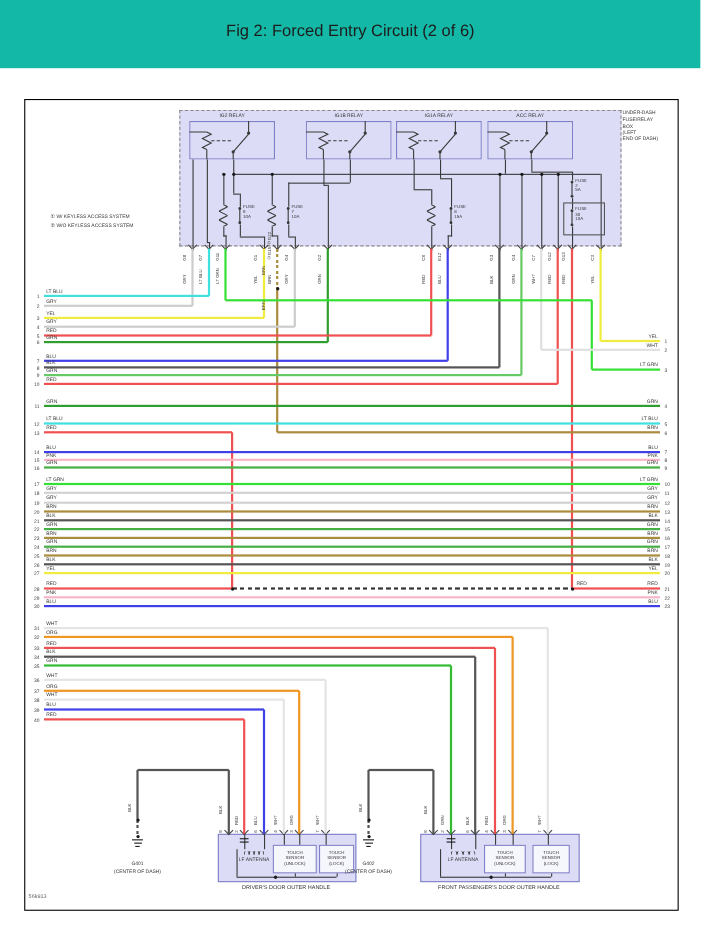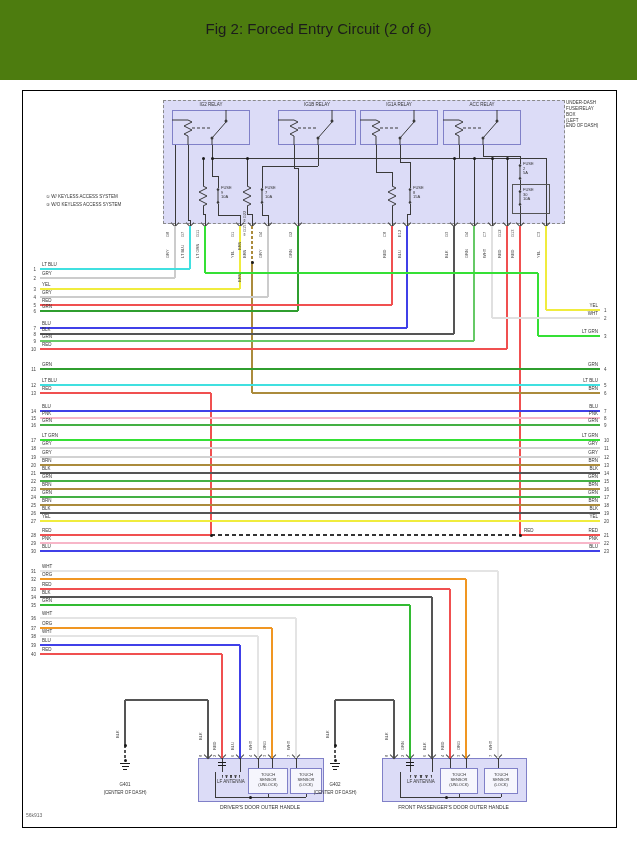--- a/index.html
+++ b/index.html
@@ -1,18 +1,18 @@
 <!DOCTYPE html>
 <html><head>
 <meta charset="utf-8">
 <style>
   html,body{margin:0;padding:0;background:#fff;font-family:"Liberation Sans",sans-serif;}
   #canvas{position:relative;width:637px;height:846px;background:#fff;overflow:hidden;}
   .abs{position:absolute;}
-  #titlebar{position:absolute;left:0;top:0;width:637px;height:80px;background:#4d7c0f;}
+  #titlebar{position:absolute;left:0;top:0;width:637px;height:62px;background:#14b8a6;}
   #title{position:absolute;left:0;top:20px;width:637px;text-align:center;font-size:15px;color:#1c1c1c;}
   #frame{position:absolute;left:22px;top:90px;width:593px;height:736px;border:1.5px solid #000;background:#fff;}
   #relaybox{position:absolute;left:163px;top:100px;width:400px;height:122px;background:#dcdcf7;border:1px dashed #8a8a8a;}
   #underdash{position:absolute;left:566px;top:100px;font-size:4.5px;line-height:1.3;color:#333;}
   #notes{position:absolute;left:46px;top:193px;font-size:4.5px;line-height:1.8;color:#333;white-space:nowrap;}
   #footer{position:absolute;left:26px;top:812px;font-size:5px;color:#666;}
   .relaylabel{position:absolute;width:78px;text-align:center;font-size:4.5px;color:#333;}
   .vlab{position:absolute;writing-mode:vertical-rl;transform:rotate(180deg);font-size:4px;line-height:1;color:#444;white-space:nowrap;width:9px;overflow:visible;}
   .num{position:absolute;font-size:4.5px;color:#444;}
   .clab{position:absolute;font-size:4.5px;color:#333;white-space:nowrap;}

